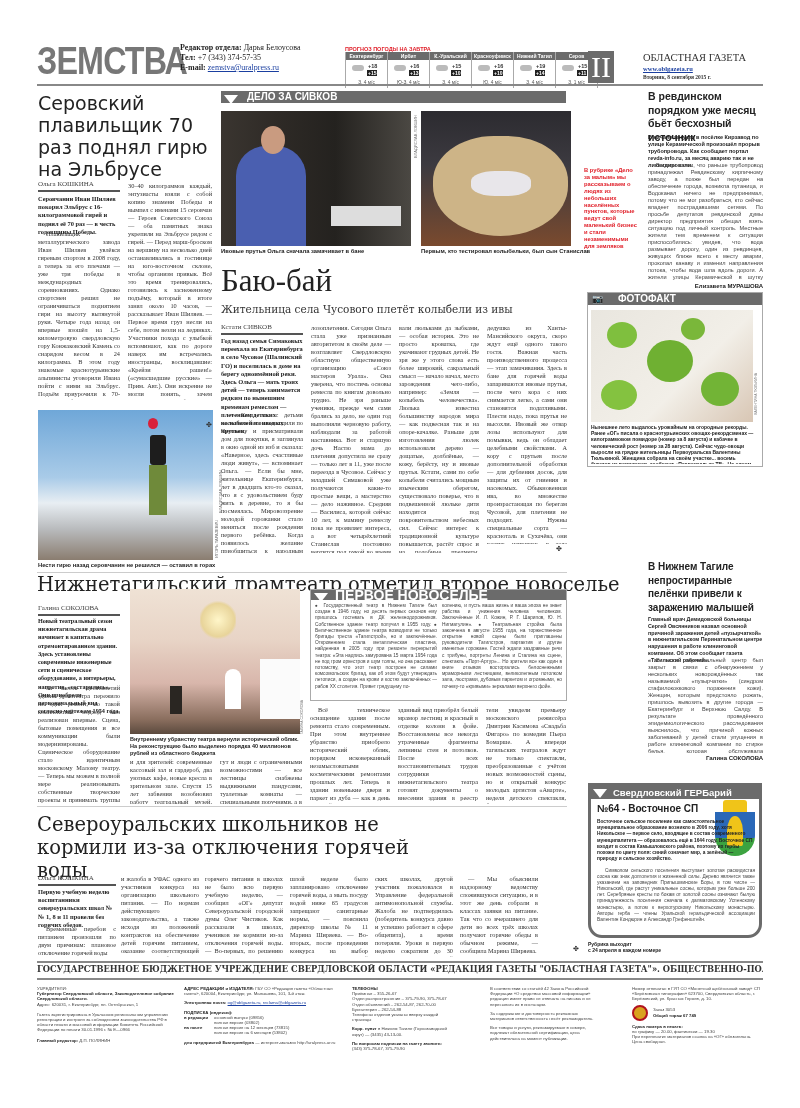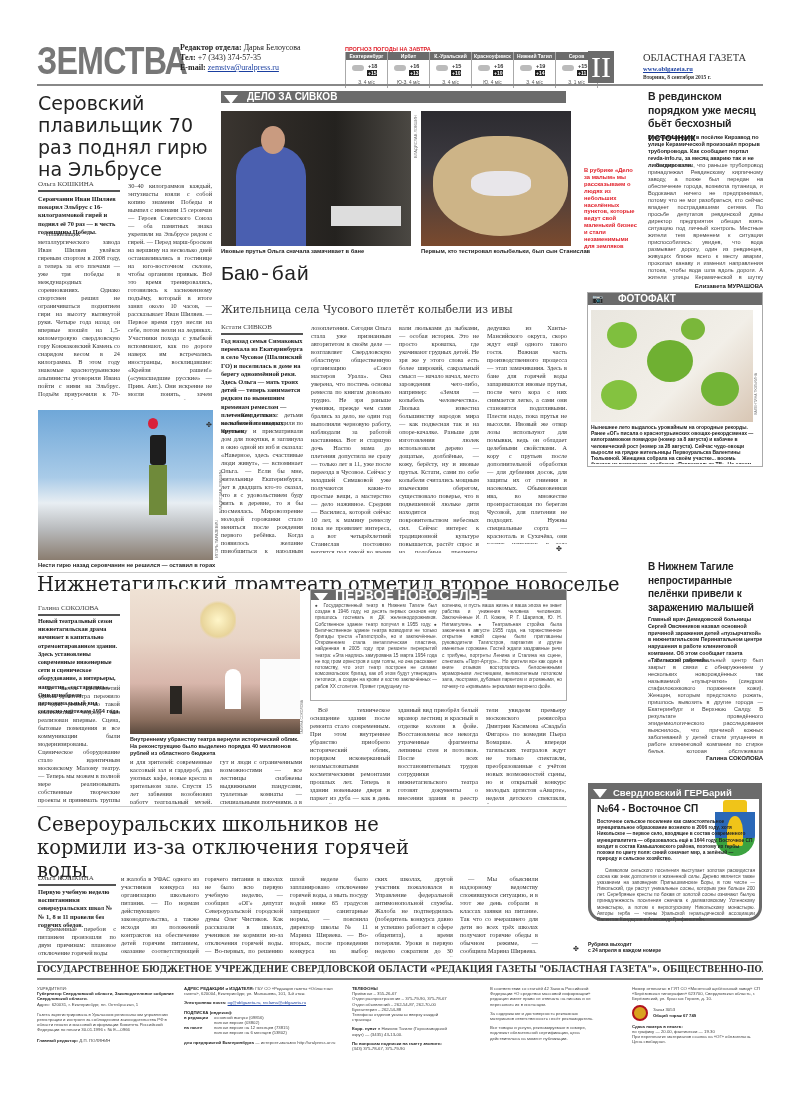--- a/index.html
+++ b/index.html
@@ -110,21 +110,21 @@
 </div>
 <div class="abs" style="left:413px;top:115px;font-family:'Liberation Sans',sans-serif;font-size:4px;color:#777;writing-mode:vertical-rl;transform:rotate(180deg)">ВЛАДИСЛАВ ЛОКШИН</div>
 <div class="photo" style="left:421px;top:111px;width:150px;height:135px;background:linear-gradient(180deg,#2c2b30 0%,#3c3a40 40%,#7a4a2e 100%)">
   <div class="abs" style="left:12px;top:25px;width:135px;height:100px;background:#cdb487;border-radius:45% 45% 50% 50%"></div>
   <div class="abs" style="left:50px;top:60px;width:60px;height:25px;background:#e8e6ea;border-radius:40%"></div>
 </div>
 <div class="caption" style="left:221px;top:248px">Ивовые прутья Ольга сначала замачивает в бане</div>
 <div class="caption" style="left:421px;top:248px">Первым, кто тестировал колыбельки, был сын Станислав</div>
 <div class="abs" style="left:584px;top:167px;width:55px;font-family:'Liberation Sans',sans-serif;font-weight:bold;font-size:5.8px;line-height:6.9px;color:#e0202a">В рубрике «Дело за малым» мы рассказываем о людях из небольших населённых пунктов, которые ведут свой маленький бизнес и стали незаменимыми для земляков</div>
 
-<div class="abs" style="left:221px;top:263px;font-family:Liberation Mono, monospace;font-size:21px;color:#222">Баю-бай</div>
+<div class="abs" style="left:221px;top:263px;font-family:Liberation Serif, serif;font-size:31px;color:#222">Баю-бай</div>
 <div class="abs" style="left:221px;top:303px;font-family:'DejaVu Serif',serif;font-size:10.5px;color:#333">Жительница села Чусового плетёт колыбели из ивы</div>
 <div class="byline" style="left:221px;top:323px;width:82px">Кстати СИВКОВ</div>
 <div class="lead" style="left:221px;top:337px;width:82px">Год назад семья Симаковых переехала из Екатеринбурга в село Чусовое (Шалинский ГО) и поселилась в доме на берегу одноимённой реки. Здесь Ольга — мать троих детей — теперь занимается редким по нынешним временам ремеслом — плетением детских колыбелей из ивовых прутьев.</div>
 <div class="abs body-text" style="left:221px;top:411px;width:82px;text-indent:8px;height:142px;overflow:hidden">— Когда мы с детьми несколько лет назад ходили по Чусовому и присматривали дом для покупки, я заглянула в окно одной из изб и сказала: «Наверное, здесь счастливые люди живут», — вспоминает Ольга. — Если бы мне, жительнице Екатеринбурга, лет в двадцать кто-то сказал, что я с удовольствием буду жить в деревне, то я бы посмеялась. Мировоззрение молодой горожанки стало меняться после рождения первого ребёнка. Когда появилось желание приобщиться к народным промыслам, судьба послала и человека, который научил основам</div>
 <div class="abs" style="left:218px;top:470px;font-family:'Liberation Sans',sans-serif;font-size:4px;color:#777;writing-mode:vertical-rl;transform:rotate(180deg)">ВЛАДИСЛАВ ЛОКШИН</div>
 <div class="abs body-text" style="left:311px;top:324px;width:80px;height:229px;overflow:hidden">лозоплетения. Сегодня Ольга стала уже признанным авторитетом в своём деле — возглавляет Свердловскую областную общественную организацию «Союз мастеров Урала». Она уверена, что постичь основы ремесла по книгам довольно трудно. Не зря раньше ученики, прежде чем сами брались за дело, не один год выполняли черновую работу, наблюдали за работой наставника. Вот и старшую дочь Настю мама до плетения допустила не сразу — только лет в 11, уже после переезда в Чусовое. Сейчас у младшей Симаковой уже получаются какие-то простые вещи, а мастерство — дело наживное. Средняя — Василиса, которой сейчас 10 лет, к мамину ремеслу пока не проявляет интереса, а вот четырёхлетний Станислав постоянно вертится под рукой во время работы, а то и усиёт в ещё недоделанной матерью колыбели. — Конечно, корзинки, хлебницы и прочие предметы домашней утвари я тоже плету, — говорит Ольга, — но колыбели, которые в народе назы-</div>
 <div class="abs body-text" style="left:399px;top:324px;width:80px;height:229px;overflow:hidden">вали люльками да зыбками, — особая история. Это не просто кроватка, где укачивают грудных детей. Не зря же у этого слова есть более широкий, сакральный смысл — начало начал, место зарождения чего-либо, например: «Земля — колыбель человечества». Люлька известна большинству народов мира — как подвесная так и на опоре-качалке. Раньше для изготовления люлек использовали дерево — дощатые, долблёные, — кожу, берёсту, ну и ивовые прутья. Кстати, сами по себе колыбели считались мощным языческим оберегом, существовало поверье, что в подвешенной люльке дитя находится под покровительством небесных сил. Сейчас интерес к традиционной культуре повышается, растёт спрос и на подобные предметы. Люльки Ольги Симаковой покупают не только в регионе, но и за его пределами. Мало того, всё больше людей хотят быть не просто заказчиками, но и приложить руку к изготовлению колыбели. Недавно за этим приезжал будущий</div>
 <div class="abs body-text" style="left:487px;top:324px;width:80px;height:220px;overflow:hidden">дедушка из Ханты-Мансийского округа, скоро ждут ещё одного такого гостя. Важная часть производственного процесса — этап замачивания. Здесь в бане для горячей воды запариваются ивовые прутья, после чего кора с них снимается легко, а сами они становятся податливыми. Плести надо, пока прутья не высохли. Ивовый же отвар лозы используют для помывки, ведь он обладает целебными свойствами. А кору с прутьев после дополнительной обработки — для дубления досок, для защиты их от гниения и насекомых. Обыкновенная ива, во множестве произрастающая по берегам Чусовой, для плетения не подходит. Нужны специальные сорта — красноталь и Сухачёва, они растут, например, в селе Трёка, что в трёх ти километрах от Чусового. Заготовка лозы ведётся близко к зиме: и высоты набирают саженцы, и хранить в снегу лучше всего — меньше сохнут. Так что самый сезон у мастериц плетения ещё впереди.</div>
 <div class="abs" style="left:556px;top:545px;font-size:7px;color:#333">✤</div>
 <div class="abs" style="left:206px;top:421px;font-size:7px;color:#333">✤</div>
@@ -148,21 +148,21 @@
   </div>
   <div class="abs" style="left:166px;top:80px;font-family:'Liberation Sans',sans-serif;font-size:3.5px;color:#777;writing-mode:vertical-rl;transform:rotate(180deg)">ВАЛЕНТИНА ТЮЛЬКИНА</div>
   <div class="abs sans" style="left:3px;top:131px;width:165px;font-weight:bold;font-size:5px;line-height:6.2px;color:#222;height:40px;overflow:hidden">Нынешнее лето выдалось урожайным на огородные рекорды. Ранее «ОГ» писала о краснотурьинских овощах-рекордсменах — килограммовом помидоре (номер за 8 августа) и кабачке в человеческий рост (номер за 28 августа). Сейчас чудо-овощи выросли на грядке жительницы Первоуральска Валентины Тюлькиной. Женщина собрала на своём участке... восемь букетов из помидоров, сообщает «Первоуральск-ТВ». На одном большом плоде — десятки маленьких, которые растут прямо друг на друге. Все восемь плодов женщина сняла с одного куста. Что это за необычный сорт, хозяйка не знает: специально замысловатые томаты никто не выращивал. Такие же «детки», к слову, выросли на нескольких перцах — по одной штучке на каждом. Свою коллекцию Валентина Тюлькина назвала «Чудесная красота» и принесла на местный телеканал для участия в конкурсе аграрных достижений</div>
 </div>
 
 <div class="abs sans" style="left:648px;top:560px;width:115px;font-weight:bold;font-size:10px;line-height:13.5px;color:#222">В Нижнем Тагиле непростиранные пелёнки привели к заражению малышей</div>
 <div class="abs sans" style="left:648px;top:616px;width:115px;font-weight:bold;font-size:5.3px;line-height:6.8px;color:#222">Главный врач Демидовской больницы Сергей Овсянников назвал основной причиной заражения детей «пузырчаткой» в нижнетагильском Перинатальном центре нарушения в работе клининговой компании. Об этом сообщает газета «Тагильский рабочий».</div>
 <div class="abs small-sans" style="left:648px;top:657px;width:115px;text-indent:8px;text-align:justify;height:96px;overflow:hidden">В июле перинатальный центр был закрыт в связи с обнаружением у нескольких новорождённых так называемой «пузырчатки» (синдром стафилококкового поражения кожи). Женщин, которым предстояло рожать, пришлось вывозить в другие города — Екатеринбург и Верхнюю Салду. В результате проведённого эпидемиологического расследования выяснилось, что причиной кожных заболеваний у детей стали упущения в работе клининговой компании по стирке белья, которая обслуживала перинатальный центр. Сейчас от её услуг тагильские медики отказались, готовится иск в суд. Если родители заразившихся малышей сочтут нужным, то тоже имеют право по суду взыскать моральный и материальный ущерб.</div>
 <div class="abs sans" style="left:648px;top:755px;width:115px;text-align:right;font-weight:bold;font-size:6px">Галина СОКОЛОВА</div>
 
-<div class="abs" style="left:588px;top:783px;width:174px;height:138px;border:3px solid #6b6b6b;border-radius:0 0 14px 14px;background:#fff">
+<div class="abs" style="left:588px;top:783px;width:174px;height:155px;border:3px solid #6b6b6b;border-radius:0 0 14px 14px;background:#fff">
   <div class="section-bar" style="left:0;top:0;width:168px;height:13px">
     <div class="tri" style="left:2px;top:3px"></div>
     <span style="position:absolute;left:22px;top:0;font-size:9.5px;line-height:13px">Свердловский ГЕРБарий</span>
   </div>
   <div class="abs sans" style="left:6px;top:17px;font-weight:bold;font-size:10px;color:#222">№64 - Восточное СП</div>
   <div class="abs" style="left:122px;top:14px;width:44px;height:58px">
     <div class="abs" style="left:10px;top:0;width:24px;height:12px;background:#f0c419;border-radius:3px 3px 0 0"></div>
     <div class="abs" style="left:2px;top:12px;width:40px;height:44px;background:linear-gradient(180deg,#2a68b8 0%,#2a68b8 60%,#3ca340 60%);border-radius:0 0 20px 20px"></div>
     <div class="abs" style="left:14px;top:16px;width:16px;height:30px;background:#f0c419;border-radius:50% 50% 10% 10%"></div>
   </div>

